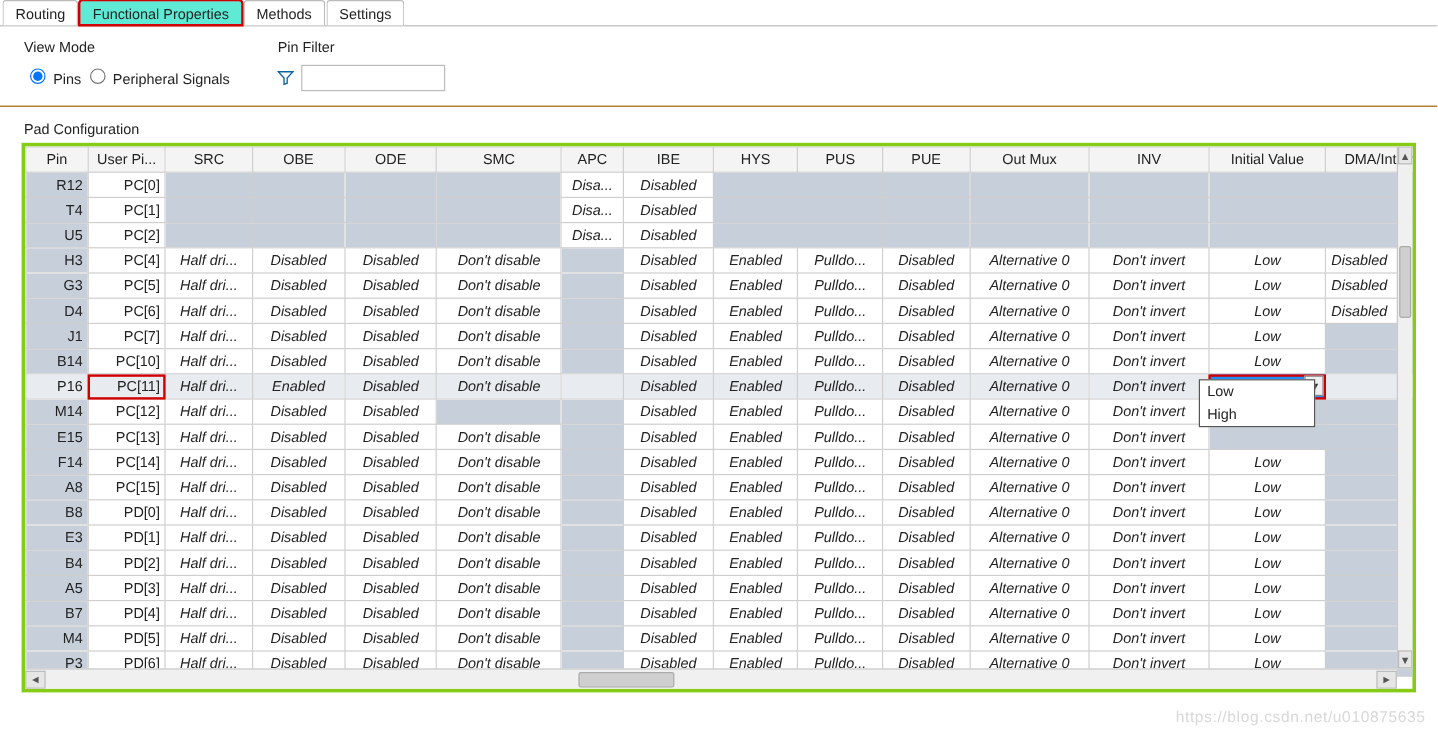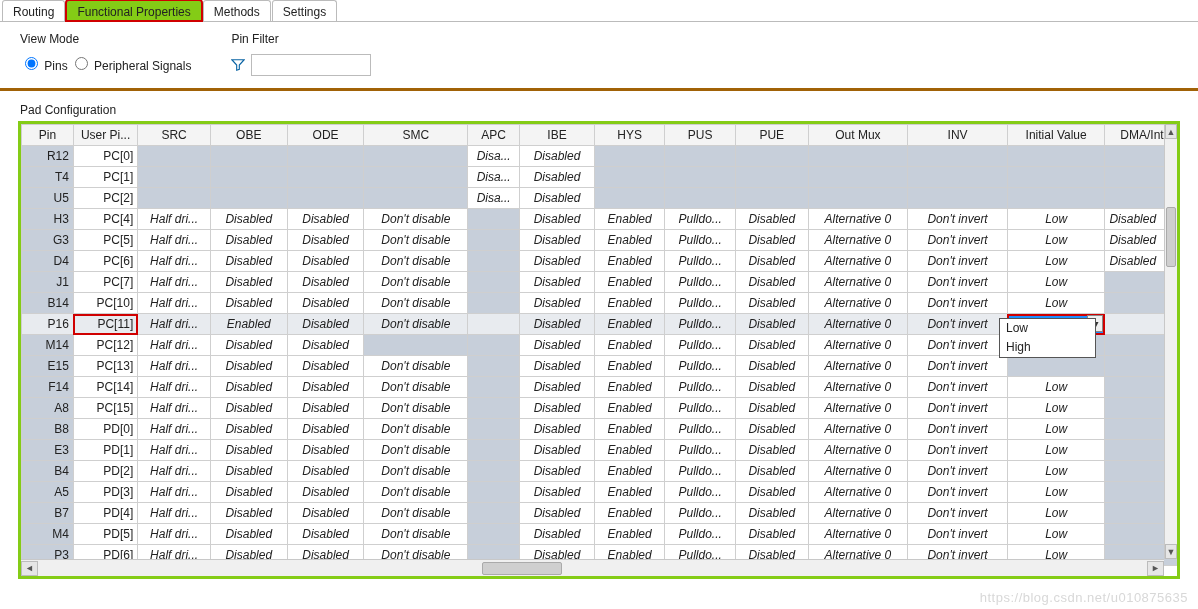--- a/index.html
+++ b/index.html
@@ -24,31 +24,31 @@
     padding: 4px 10px 0 10px;
     border: 1px solid #bbb;
     border-bottom: none;
     background: #fff;
     margin-right: 1px;
     border-top-left-radius: 3px;
     border-top-right-radius: 3px;
     cursor: pointer;
   }
   .tab.active {
-    background: #84cc16;
+    background: #5eead4;
   }
   .tab.hl {
     outline: 2px solid #d00000;
     outline-offset: -1px;
   }
   .top-panel {
     display: flex;
     gap: 40px;
     padding: 10px 20px 12px 20px;
-    border-bottom: 3px solid #a16207;
+    border-bottom: 1px solid #a16207;
   }
   .grp-title {
     font-size: 12px;
     margin-bottom: 8px;
   }
   .radio-row { display: flex; gap: 2px; align-items: center; }
   .pin-filter-row { display: flex; align-items: center; gap: 6px; }
   .filter-icon {
     width: 14px; height: 14px;
     color: #0a64a4;

